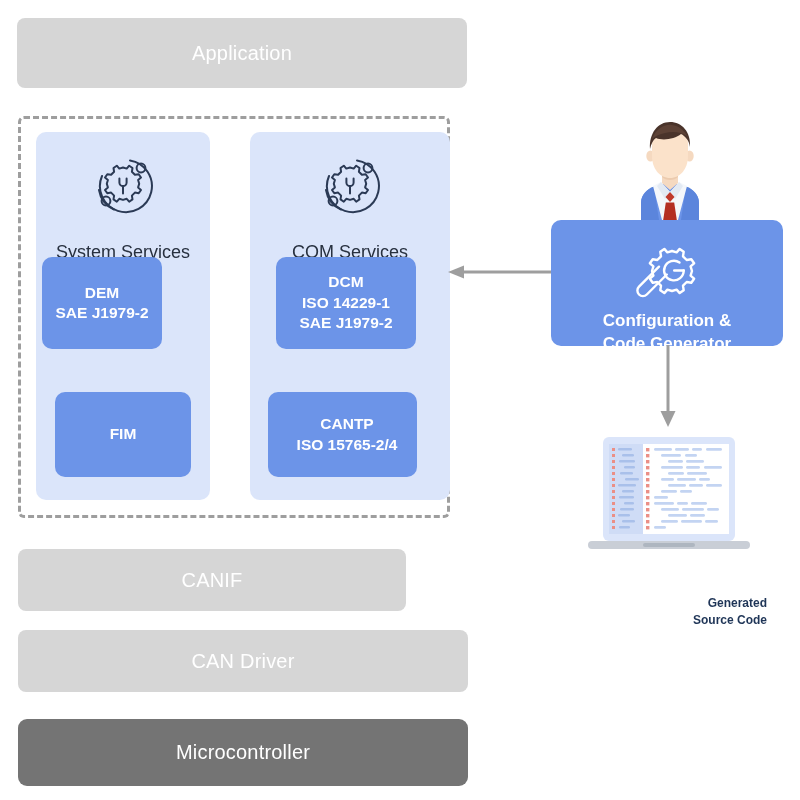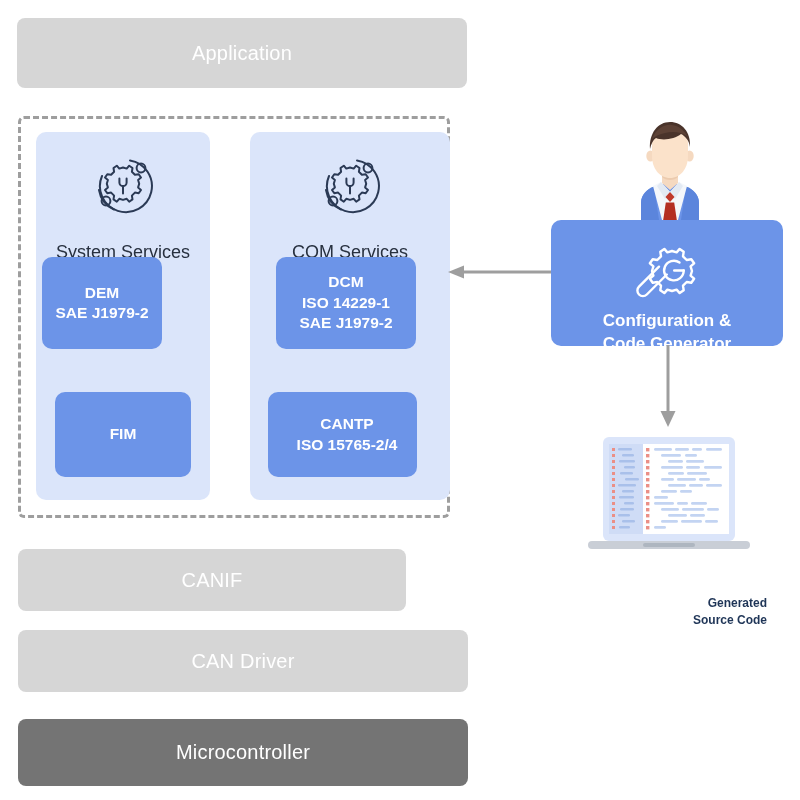--- a/index.html
+++ b/index.html
@@ -27,21 +27,21 @@
     border-radius: 8px;
     display: flex;
     align-items: center;
     justify-content: center;
     color: #ffffff;
     font-size: 20px;
     letter-spacing: .2px;
     font-weight: 400;
   }
   .layer-bar.grey  { background: #d6d6d6; }
-  .layer-bar.dark  { background: #747474; }
+  .layer-bar.dark  { background: #747474; border-radius: 9px; }
 
   #application-layer { left: 10px;  top: 18px;  width: 450px; height: 70px; margin-left: 7px; }
   #canif-layer       { left: 18px;  top: 549px; width: 388px; height: 62px; }
   #candriver-layer   { left: 18px;  top: 630px; width: 450px; height: 62px; }
   #micro-layer       { left: 18px;  top: 719px; width: 450px; height: 67px; }
 
   
   #bsw-container {
     position: absolute;
     left: 18px;

